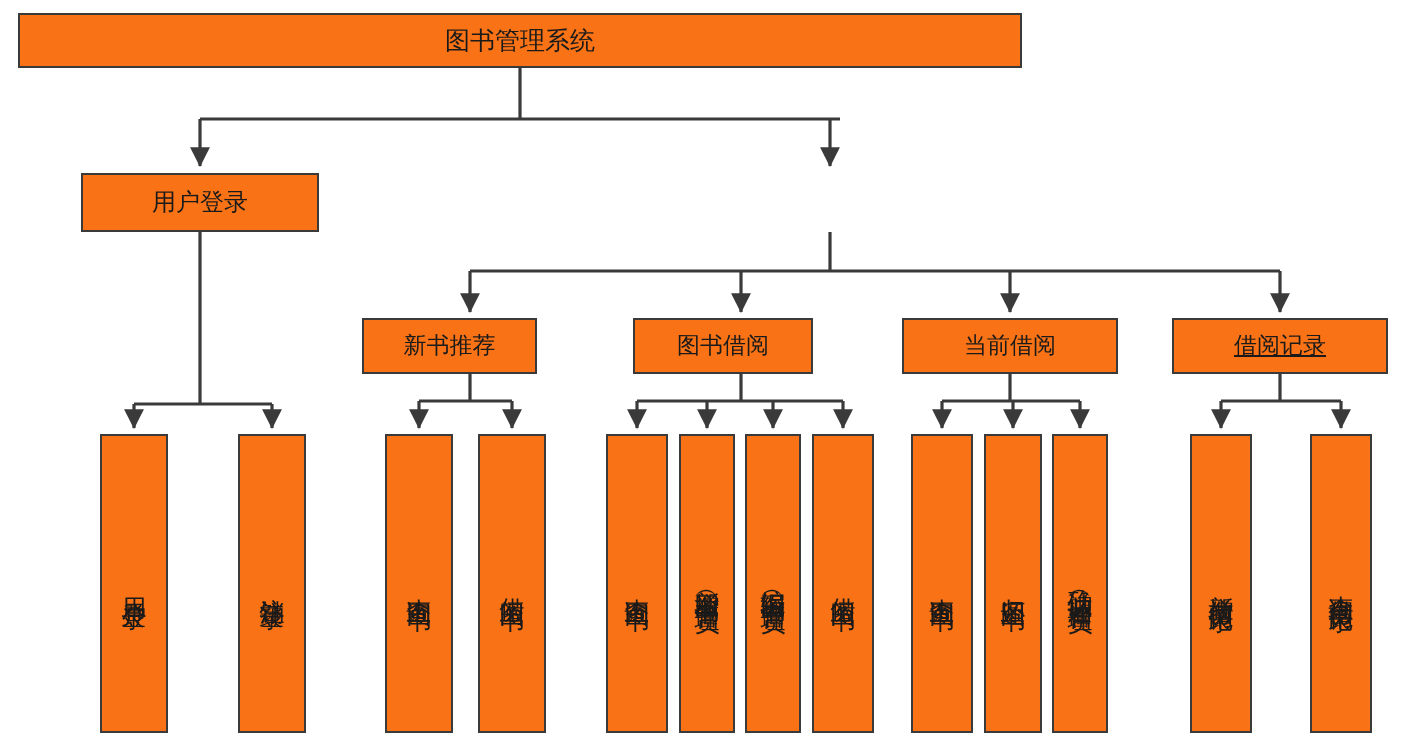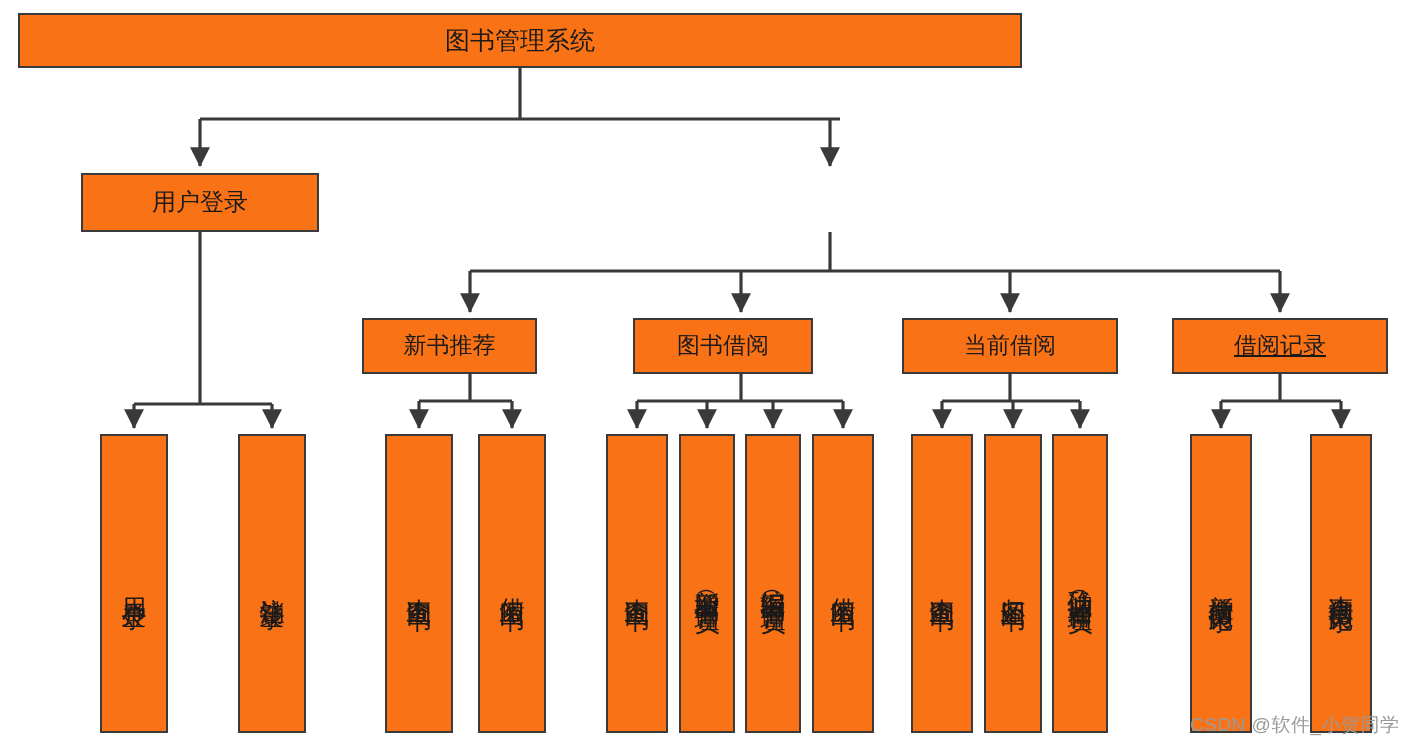--- a/index.html
+++ b/index.html
@@ -192,15 +192,14 @@
   <div class="node leaf" id="n-lf-10" style="left: 1052px; top: 434px; width: 56px; height: 299px;">
     <span class="label-v">确认归还（管理员）</span>
   </div>
   <div class="node leaf" id="n-lf-11" style="left: 1190px; top: 434px; width: 62px; height: 299px;">
     <span class="label-v">新增借阅记录</span>
   </div>
   <div class="node leaf" id="n-lf-12" style="left: 1310px; top: 434px; width: 62px; height: 299px;">
     <span class="label-v">查询借阅记录</span>
   </div>
 
-  <div id="watermark">CSDN @软件_小贺同学</div>
 
 </div>
 
 </body></html>

